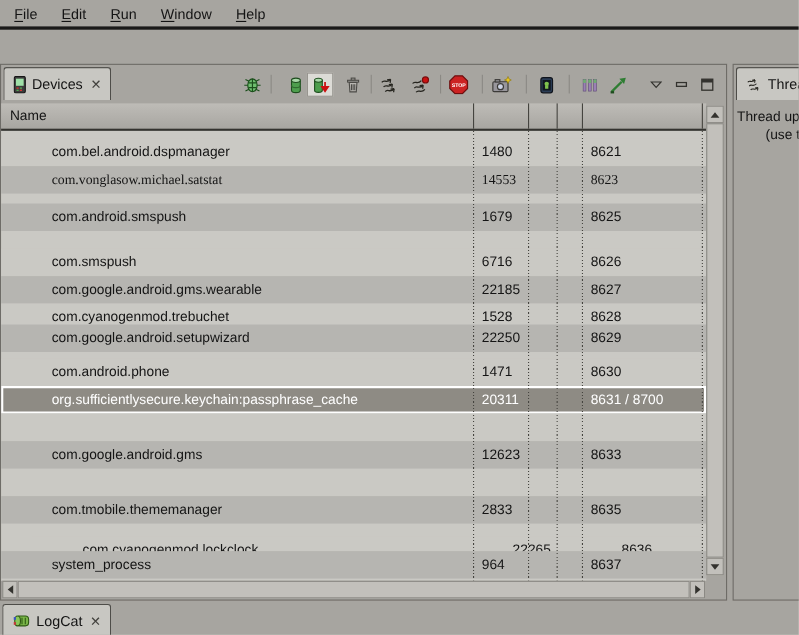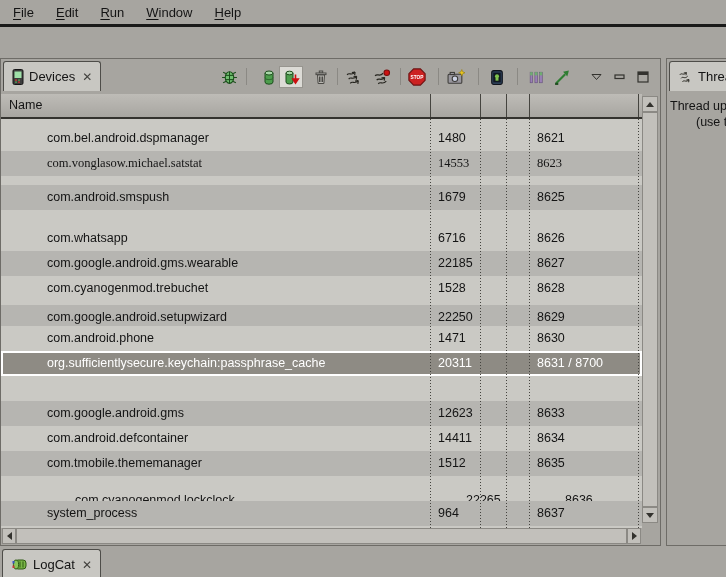--- a/index.html
+++ b/index.html
@@ -232,62 +232,57 @@
         <span class="cell name">com.vonglasow.michael.satstat</span>
         <span class="cell pid">14553</span>
         <span class="cell port">8623</span>
       </div>
       <div class="trow odd" style="top: 66px;">
         <span class="cell name">com.android.smspush</span>
         <span class="cell pid">1679</span>
         <span class="cell port">8625</span>
       </div>
       <div class="trow even" style="top: 107px;">
-        <span class="cell name">com.whatsapp</span>
+        <span class="cell name">com.smspush</span>
         <span class="cell pid">6716</span>
         <span class="cell port">8626</span>
       </div>
       <div class="trow odd" style="top: 132px;">
         <span class="cell name">com.google.android.gms.wearable</span>
         <span class="cell pid">22185</span>
         <span class="cell port">8627</span>
       </div>
       <div class="trow even" style="top: 157px;">
         <span class="cell name">com.cyanogenmod.trebuchet</span>
         <span class="cell pid">1528</span>
         <span class="cell port">8628</span>
       </div>
-      <div class="trow odd" style="top: 186px;">
+      <div class="trow odd" style="top: 176px;">
         <span class="cell name">com.google.android.setupwizard</span>
         <span class="cell pid">22250</span>
         <span class="cell port">8629</span>
       </div>
       <div class="trow even" style="top: 207px;">
         <span class="cell name">com.android.phone</span>
         <span class="cell pid">1471</span>
         <span class="cell port">8630</span>
       </div>
       <div class="trow odd selected" style="top: 232px;">
         <span class="cell name">org.sufficientlysecure.keychain:passphrase_cache</span>
         <span class="cell pid">20311</span>
         <span class="cell port">8631 / 8700</span>
       </div>
       <div class="trow odd" style="top: 282px;">
         <span class="cell name">com.google.android.gms</span>
         <span class="cell pid">12623</span>
         <span class="cell port">8633</span>
       </div>
-      <div class="trow even" style="top: 307px;">
-        <span class="cell name">com.android.defcontainer</span>
-        <span class="cell pid">14411</span>
-        <span class="cell port">8634</span>
-      </div>
       <div class="trow odd" style="top: 332px;">
         <span class="cell name">com.tmobile.thememanager</span>
-        <span class="cell pid">1512</span>
+        <span class="cell pid">2833</span>
         <span class="cell port">8635</span>
       </div>
       <div class="trow even" style="top: 369px; margin-left: 28px;">
         <span class="cell name">com.cyanogenmod.lockclock</span>
         <span class="cell pid">22265</span>
         <span class="cell port">8636</span>
       </div>
       <div class="trow odd" style="top: 382px;">
         <span class="cell name">system_process</span>
         <span class="cell pid">964</span>

